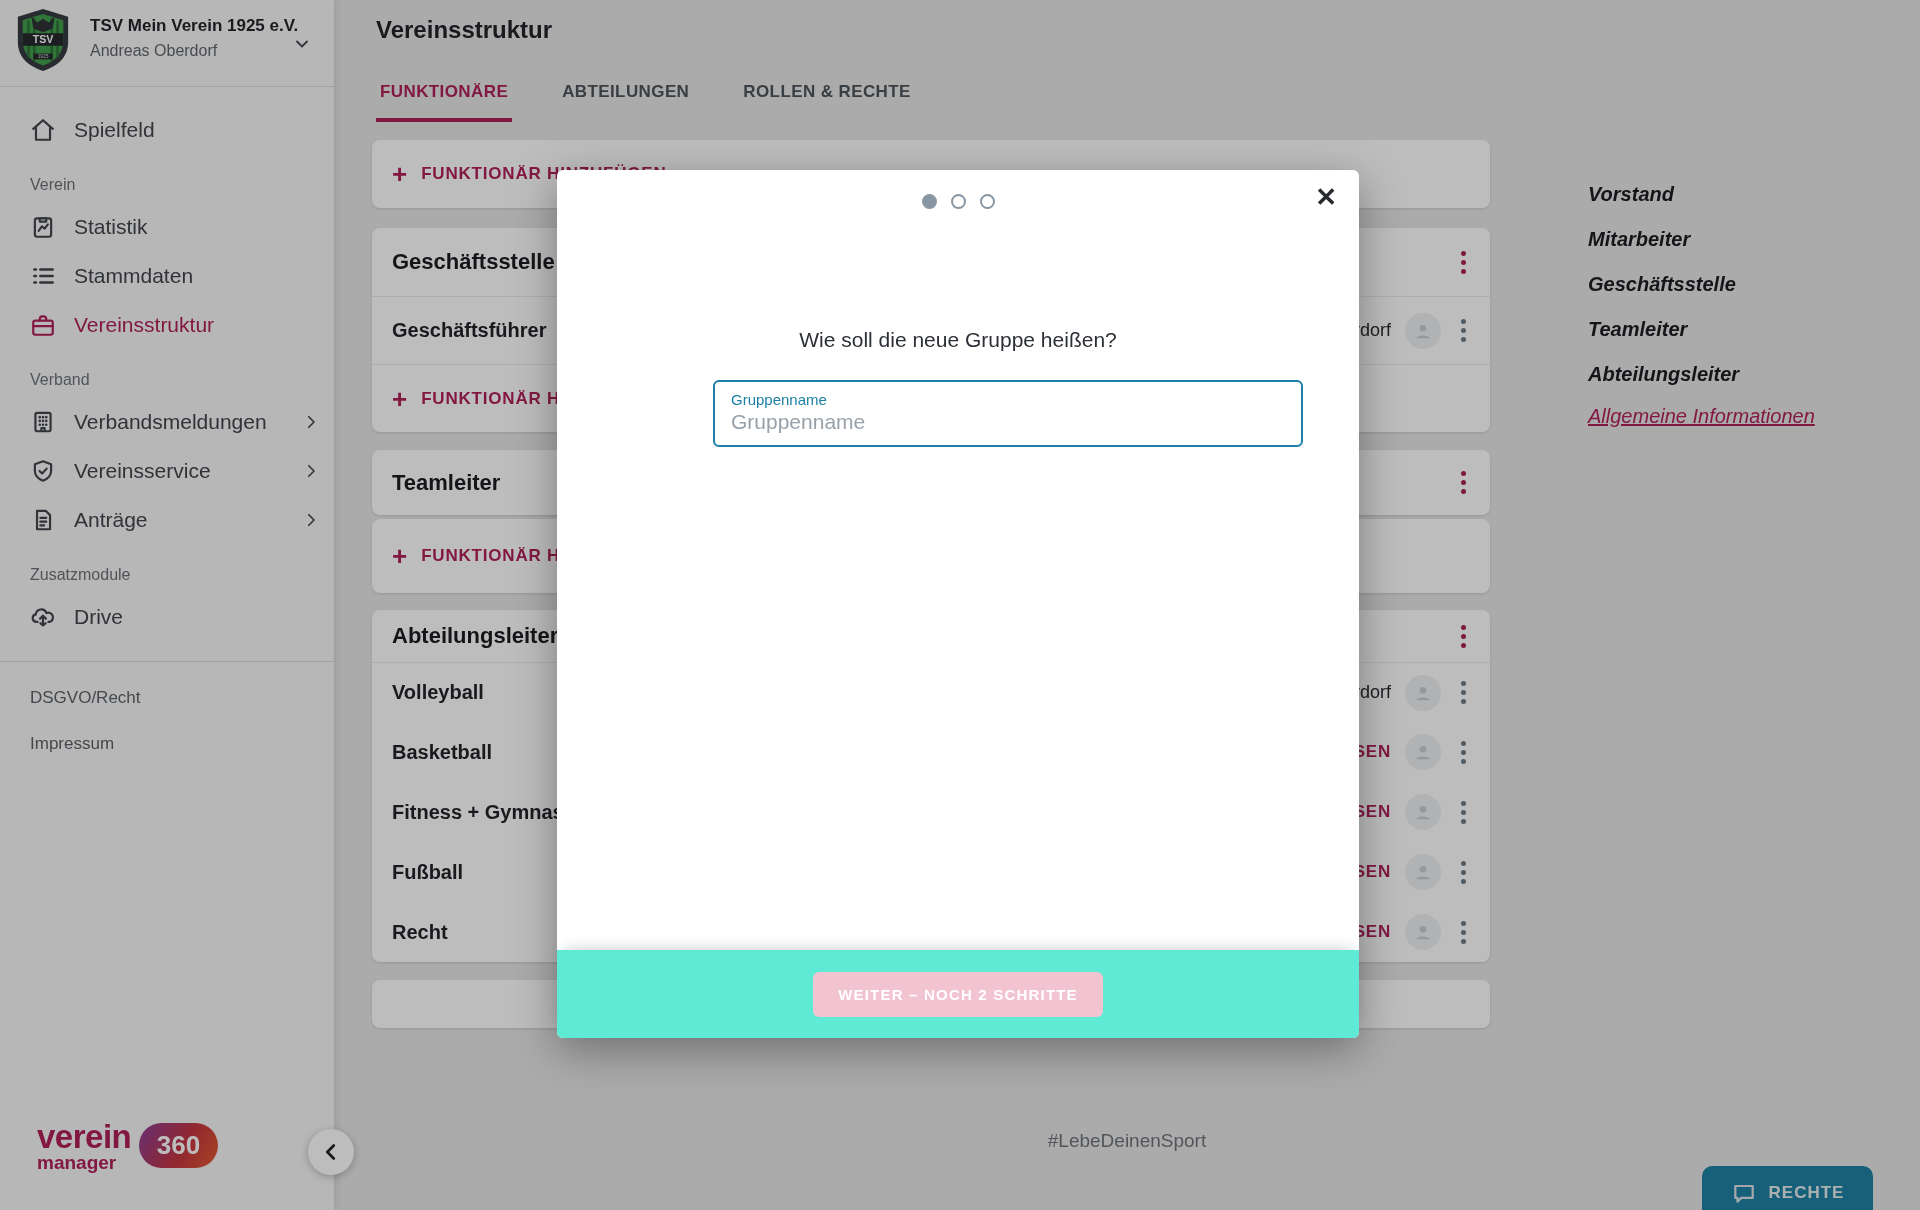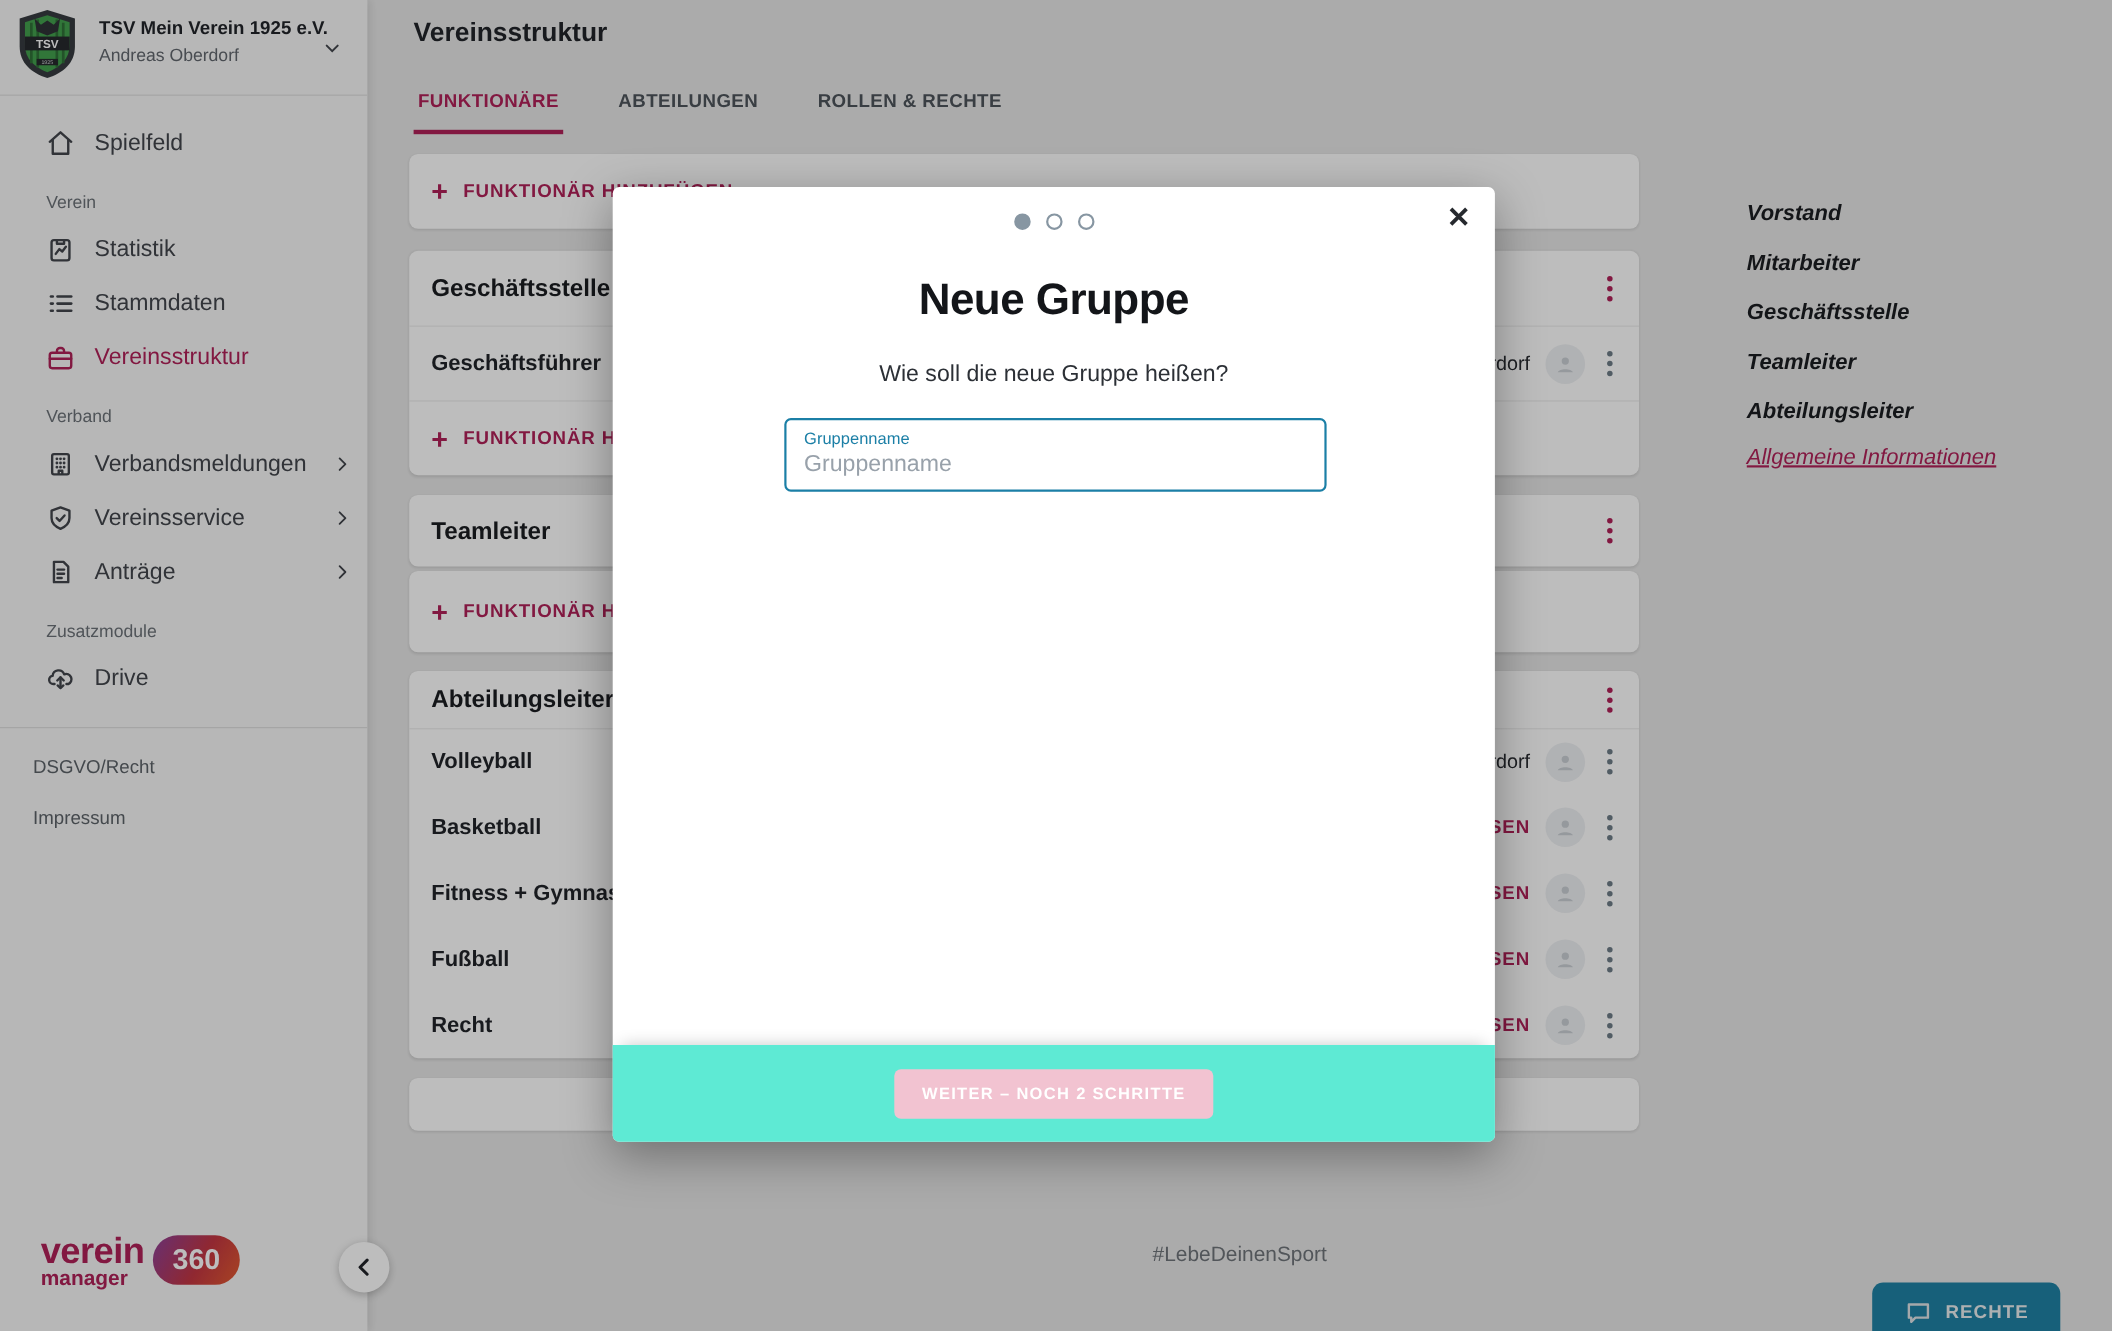--- a/index.html
+++ b/index.html
@@ -9,21 +9,21 @@
 
   
   .sidebar { position:absolute; left:0; top:0; width:334px; height:1210px; background:#f7f7f7;
              box-shadow:2px 0 8px rgba(0,0,0,.10); z-index:10; }
   .club-header { position:relative; height:86px; }
   .club-badge { position:absolute; left:14px; top:7px; }
   .club-name { position:absolute; left:90px; top:16px; font-size:17px; font-weight:700; color:#1d2025; width:210px; }
   .club-user { position:absolute; left:90px; top:42px; font-size:16px; color:#5f646b; }
   .club-chevron { position:absolute; right:22px; top:34px; color:#3f4349; }
   .sb-divider { border-top:1px solid #dcdcdc; margin:0 0 0 0; }
-  .nav { padding:18px 0 0 12px; }
+  .nav { padding:18px 0 0 0; }
   .nav-item { display:flex; align-items:center; height:49px; padding:0 14px 0 30px; cursor:pointer;
               color:#3f4349; font-size:21px; gap:18px; position:relative; }
   .nav-item .nico { flex:0 0 26px; }
   .nav-item.active { color:#AF1E56; }
   .nav-item .chev { margin-left:auto; color:#3f4349; }
   .nav-section { padding:22px 0 8px 30px; font-size:16px; color:#6a7076; }
   .sb-links { padding:26px 0 0 30px; }
   .sb-link { font-size:17px; color:#5a6066; margin-bottom:26px; cursor:pointer; }
   .brand { position:absolute; left:37px; top:1122px; }
   .brand-word1 { font-size:33px; font-weight:800; color:#AF1E56; letter-spacing:-.5px; line-height:30px; }
@@ -75,21 +75,21 @@
   .modal { position:absolute; left:557px; top:170px; width:802px; height:868px; background:#fff; border-radius:6px;
            box-shadow:0 12px 44px rgba(0,0,0,.35); z-index:60; }
   .stepper { position:absolute; left:0; right:0; top:24px; display:flex; justify-content:center; gap:14px; }
   .dot { width:15px; height:15px; border-radius:50%; border:2px solid #8796A2; background:#fff; }
   .dot.filled { background:#8796A2; }
   .modal-close { position:absolute; right:22px; top:14px; background:none; border:none; font-size:26px;
                  font-weight:700; color:#26292e; cursor:pointer; line-height:1; }
   .modal-title { position:absolute; left:0; right:0; top:80px; text-align:center; font-size:40px; font-weight:800;
                  color:#131519; letter-spacing:-.5px; }
   .modal-subtitle { position:absolute; left:0; right:0; top:158px; text-align:center; font-size:21px; color:#2c3036; }
-  .field { position:absolute; left:156px; top:210px; width:493px; height:67px; border:2px solid #1B7FA6;
+  .field { position:absolute; left:156px; top:210px; width:590px; height:67px; border:2px solid #1B7FA6;
            border-radius:6px; padding:9px 16px 0 16px; background:#fff; }
   .field-label { display:block; font-size:15px; color:#1B7FA6; margin-bottom:2px; }
   .field-input { border:none; outline:none; width:100%; font-size:21px; color:#2c3036; font-family:"Liberation Sans",sans-serif; background:transparent; }
   .field-input::placeholder { color:#98A1AA; opacity:1; }
   .modal-footer { position:absolute; left:0; right:0; bottom:0; height:88px; background:#5eead4; border-radius:0 0 6px 6px;
                   box-shadow:0 -8px 14px -8px rgba(0,0,0,.22); display:flex; align-items:center; justify-content:center; }
   .next-btn { width:290px; height:45px; border:none; border-radius:6px; background:#F2C3D1; color:#fff;
               font-size:15px; font-weight:700; letter-spacing:1.2px; font-family:"Liberation Sans",sans-serif; cursor:default; }
 
   svg { display:block; }
@@ -432,21 +432,20 @@
 
   <div class="overlay"></div>
 
   <div class="modal">
     <div class="stepper">
       <span class="dot filled"></span>
       <span class="dot"></span>
       <span class="dot"></span>
     </div>
     <button class="modal-close">✕</button>
-    <h2 class="modal-title">Neue Gruppe</h2>
     <p class="modal-subtitle">Wie soll die neue Gruppe heißen?</p>
     <div class="field">
       <label class="field-label">Gruppenname</label>
       <input class="field-input" type="text" placeholder="Gruppenname" style="">
     </div>
     <div class="modal-footer">
       <button class="next-btn" disabled="">WEITER – NOCH 2 SCHRITTE</button>
     </div>
   </div>
 

